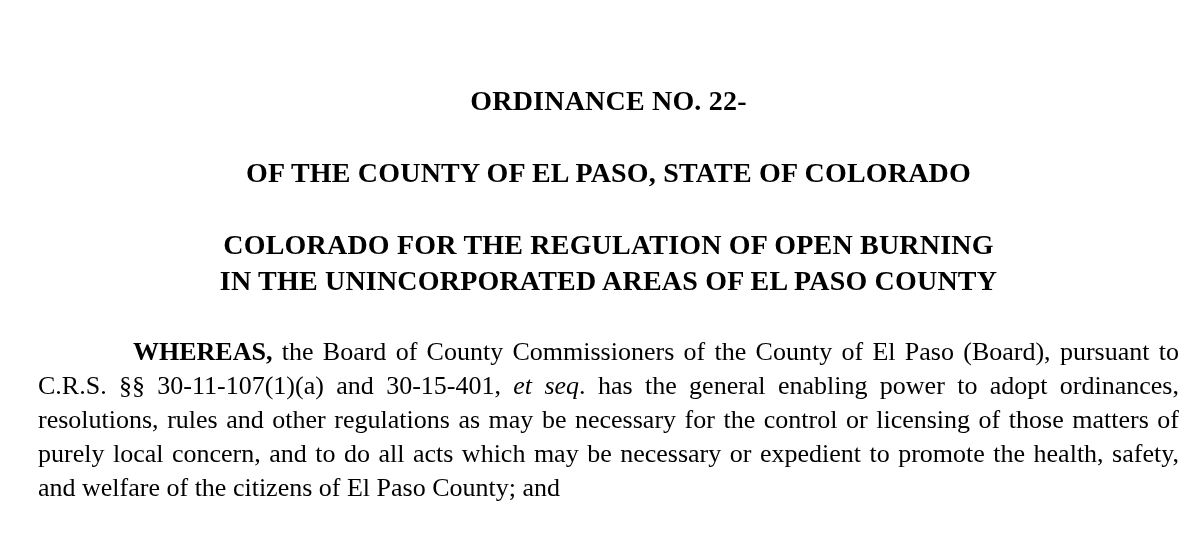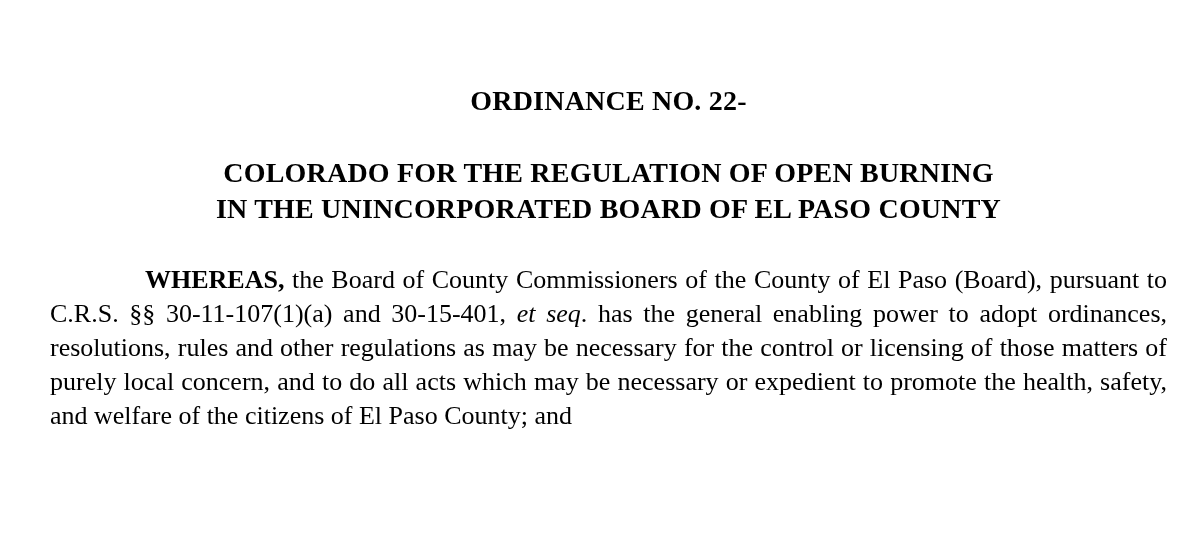--- a/index.html
+++ b/index.html
@@ -23,43 +23,44 @@
     text-align: center;
     font-size: 28px;
     line-height: 36px;
     margin: 0 0 36px 0;
     letter-spacing: 0.2px;
   }
   .heading-line {
     display: block;
   }
   .body-paragraph {
-    margin: 12px;
+    margin: 0;
     font-size: 26px;
     line-height: 34px;
     text-align: justify;
     text-indent: 95px;
   }
   .lead-bold {
     font-weight: bold;
   }
   .inline-italic {
     font-style: italic;
   }
 </style>
 </head>
 <body>
 
 <div class="page">
 
   <h1 class="doc-heading">ORDINANCE NO. 22-</h1>
 
   <div class="doc-heading">
+    <span class="heading-line">OF THE COUNTY OF EL PASO, STATE OF COLORADO</span>
   </div>
 
   <div class="doc-heading">
     <span class="heading-line">COLORADO FOR THE REGULATION OF OPEN BURNING</span>
-    <span class="heading-line">IN THE UNINCORPORATED BOARD OF EL PASO COUNTY</span>
+    <span class="heading-line">IN THE UNINCORPORATED AREAS OF EL PASO COUNTY</span>
   </div>
 
   <p class="body-paragraph"><span class="lead-bold">WHEREAS,</span><span> the Board of County Commissioners of the County of El Paso (Board), pursuant to C.R.S. §§ 30-11-107(1)(a) and 30-15-401, </span><span class="inline-italic">et seq</span><span>. has the general enabling power to adopt ordinances, resolutions, rules and other regulations as may be necessary for the control or licensing of those matters of purely local concern, and to do all acts which may be necessary or expedient to promote the health, safety, and welfare of the citizens of El Paso County; and</span></p>
 
 </div>
 
 </body></html>

